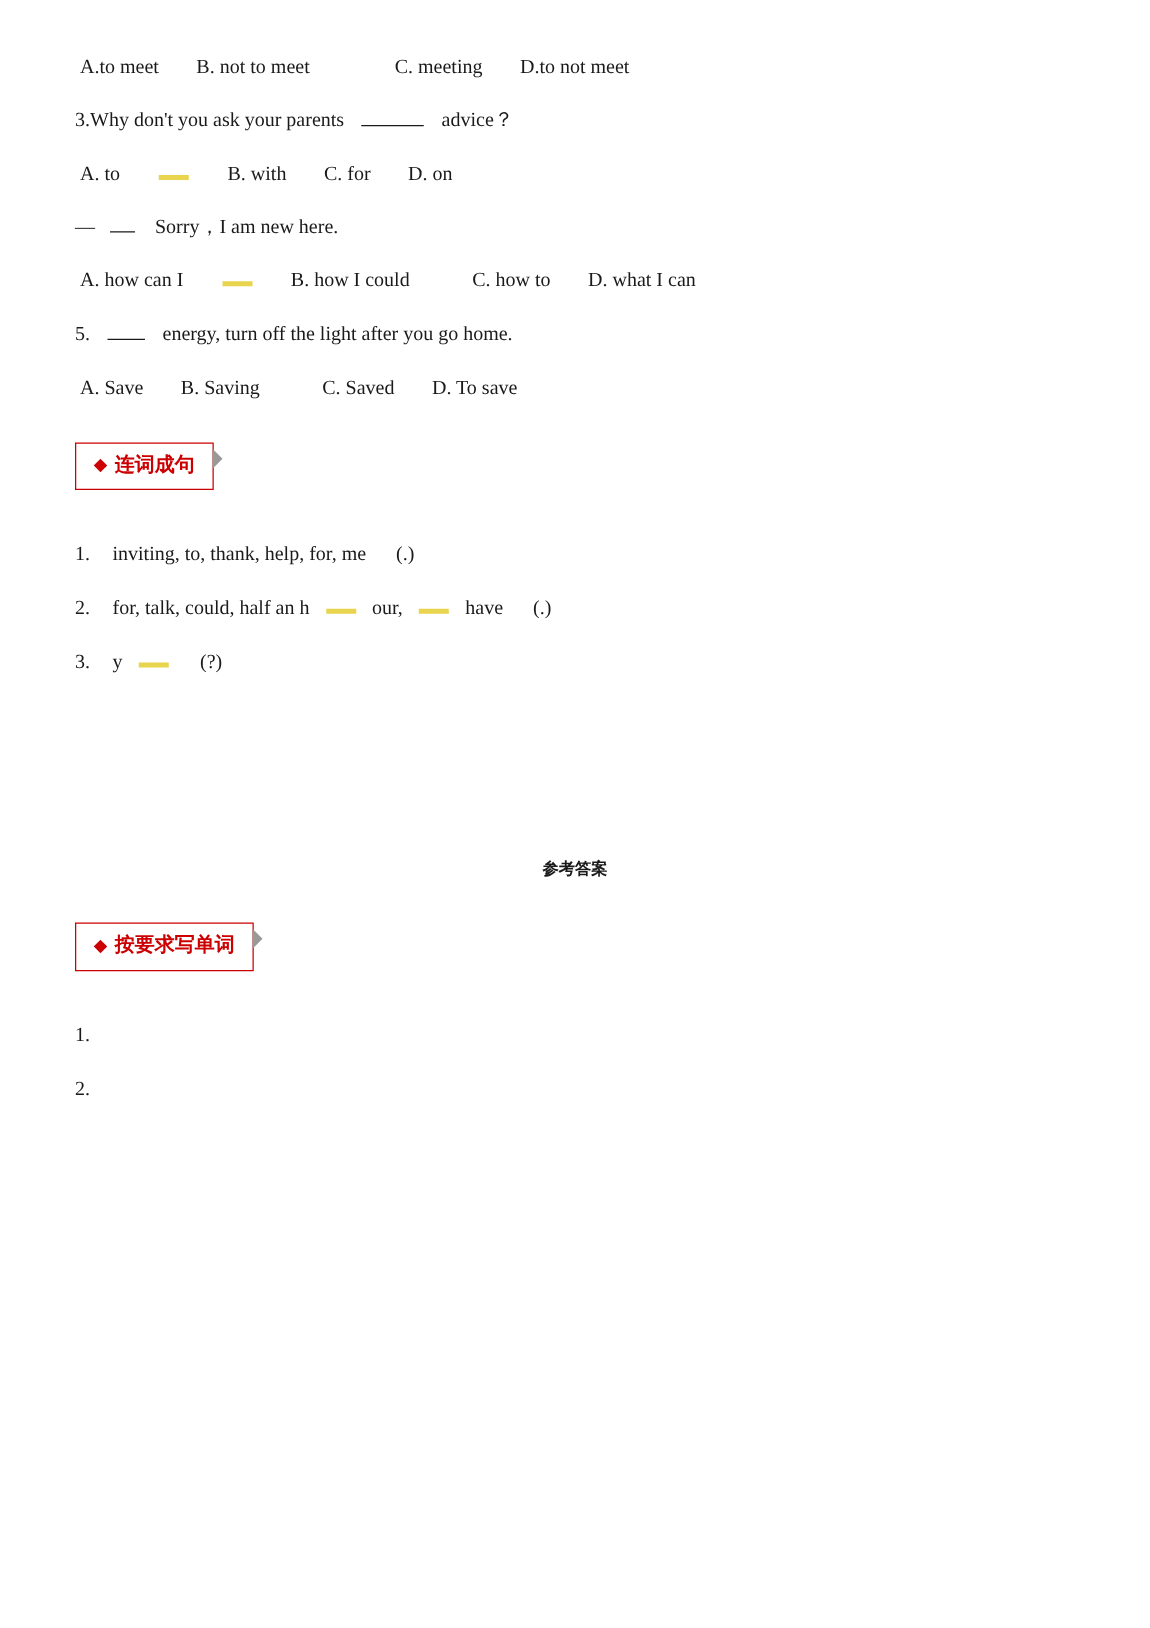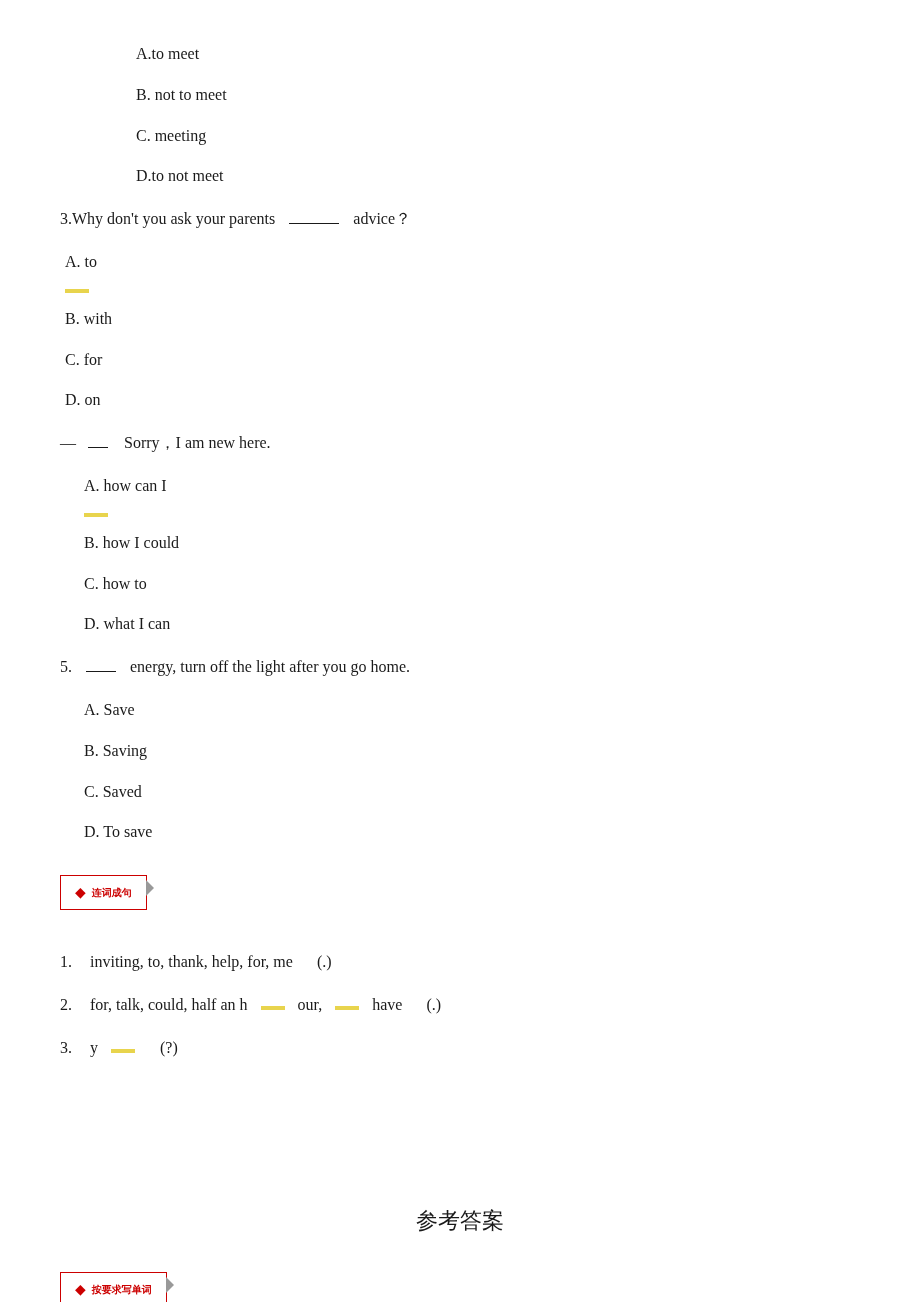--- a/index.html
+++ b/index.html
@@ -24,24 +24,23 @@
       margin-bottom: 14px;
       display: flex;
       align-items: baseline;
       flex-wrap: wrap;
       gap: 12px;
     }
     .options-line {
       margin-bottom: 14px;
       display: flex;
       align-items: baseline;
-      gap: 12px;
+      gap: 30px;
       flex-wrap: wrap;
       padding-left: 4px;
-      flex-direction: column;
     }
     .option {
       display: inline-flex;
       align-items: baseline;
       gap: 2px;
     }
     .blank {
       display: inline-block;
       border-bottom: 1.5px solid #1a1a1a;
       min-width: 50px;
@@ -72,27 +71,27 @@
       border-bottom: 8px solid transparent;
       border-left: 8px solid #999;
     }
     .section-header .diamond {
       color: #cc0000;
       margin-right: 6px;
       font-size: 14px;
     }
     .section-header .header-text {
       color: #cc0000;
-      font-size: 10px;
+      font-size: 16px;
       font-weight: bold;
     }
     .answer-section {
       text-align: center;
-      font-size: 22px;
-      font-weight: normal;
+      font-size: 13px;
+      font-weight: bold;
       margin: 40px 0 24px 0;
     }
     .dash-prefix {
       display: inline-block;
       width: 20px;
       border-bottom: 1.5px solid #1a1a1a;
       margin-right: 4px;
       vertical-align: middle;
     }
     .yellow-underline {
@@ -108,21 +107,21 @@
 <body>
 
 <div class="section">
   <div class="options-line">
     <span class="option">
       <span>A.to meet</span>
     </span>
     <span class="option">
       <span>B. not to meet</span>
     </span>
-    <span style="margin-left: 72px;" class="option">
+    <span style="margin-left: 38px;" class="option">
       <span>C. meeting</span>
     </span>
     <span class="option">
       <span>D.to not meet</span>
     </span>
   </div>
 
   <div class="line">
     <span>3.Why don't you ask your parents</span>
     <span class="blank"></span>

